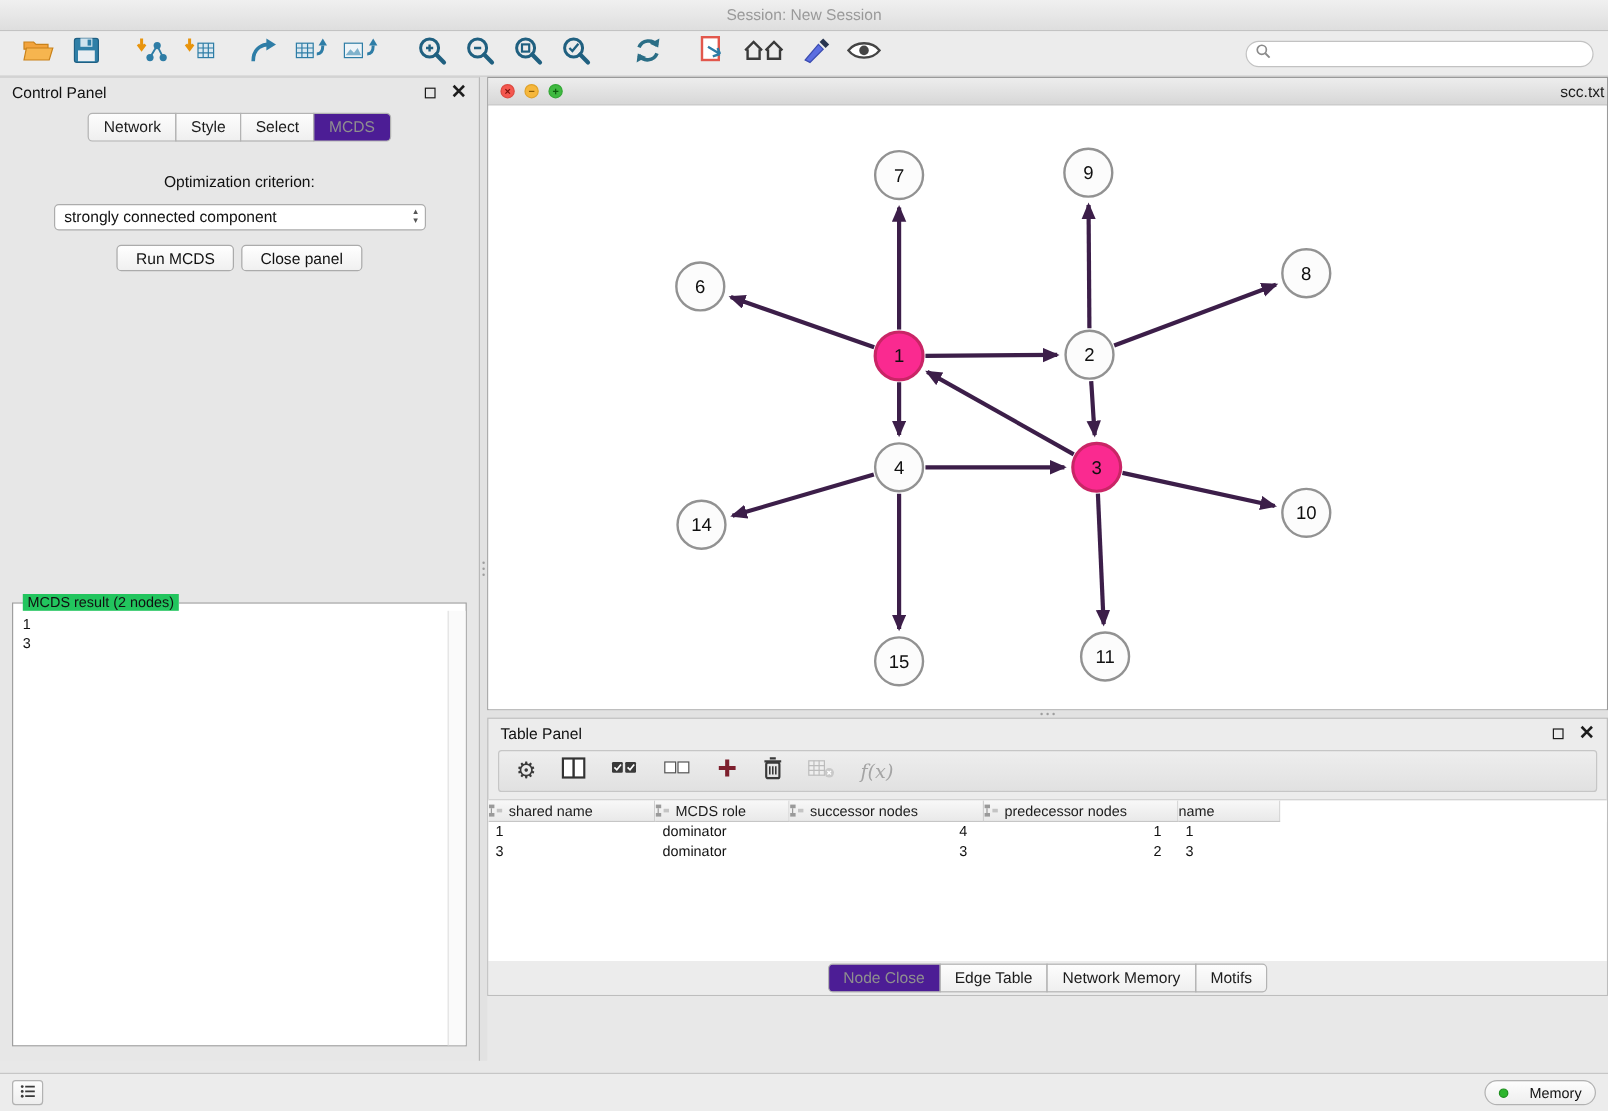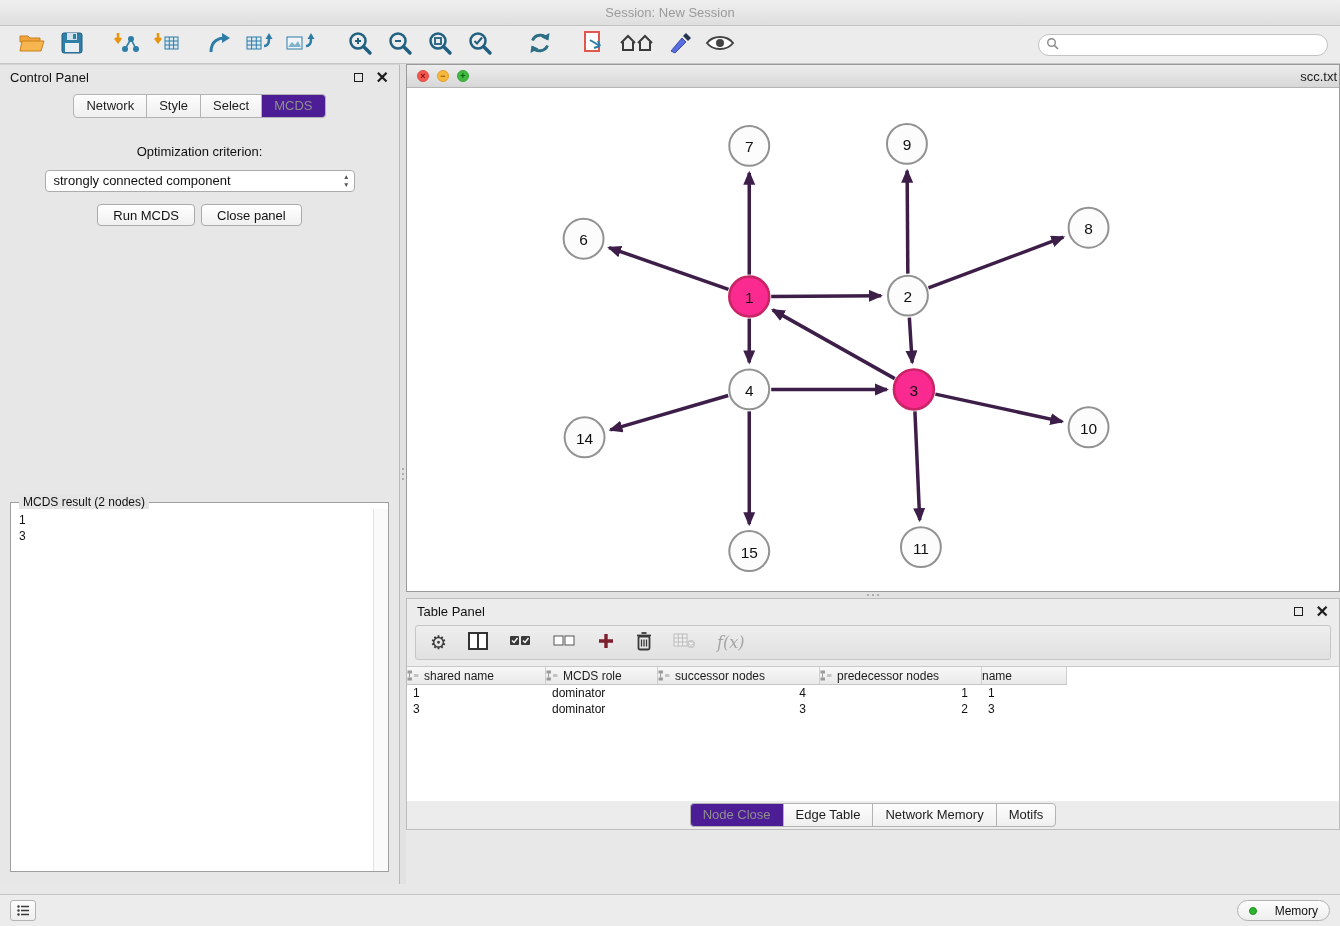--- a/index.html
+++ b/index.html
@@ -38,21 +38,21 @@
   .opt-label { text-align:center; margin-top:26px; font-size:13px; }
   .cp-select { width:310px; height:22px; margin:11px auto 0 auto; position:relative; background:#fff;
     border:1px solid #acacac; border-radius:4px; font-size:13px; line-height:20px; padding:0 22px 0 8px; }
   .stepper { position:absolute; right:4px; top:2px; display:flex; flex-direction:column; align-items:center;
     font-size:6.5px; color:#555; line-height:8px; }
   .cp-btnrow { display:flex; justify-content:center; gap:6px; margin-top:12px; }
   .macbtn { font-size:13px; height:22px; padding:0 15px; background:linear-gradient(#ffffff,#f0f0f0);
     border:1px solid #ababab; border-radius:4px; color:#111; font-family:"Liberation Sans",sans-serif; }
   .result-fs { position:absolute; left:10px; right:10px; top:430px; bottom:12px;
     border:1px solid #9f9f9f; background:#fff; padding:0; }
-  .result-fs legend { font-size:12px; margin-left:8px; padding:0 4px; background:#e5e5e5; color:#111; }
+  .result-fs legend { font-size:12px; margin-left:8px; padding:0 4px; background:#22c55e; color:#111; }
   .result-body { padding:3px 8px; font-size:12px; line-height:16px; color:#111; }
   .result-scroll { position:absolute; top:0; right:0; bottom:0; width:15px; background:#fafafa;
     border-left:1px solid #e2e2e2; }
 
   
   .v-gutter { position:absolute; left:400px; top:64px; width:6px; height:820px; background:#e2e2e2;
     display:flex; flex-direction:column; align-items:center; justify-content:center; gap:3px; }
   .h-gutter { position:absolute; left:406px; top:592px; width:934px; height:6px; background:#e2e2e2;
     display:flex; align-items:center; justify-content:center; gap:3px; }
   .dot { width:2px; height:2px; border-radius:50%; background:#9d9d9d; }

